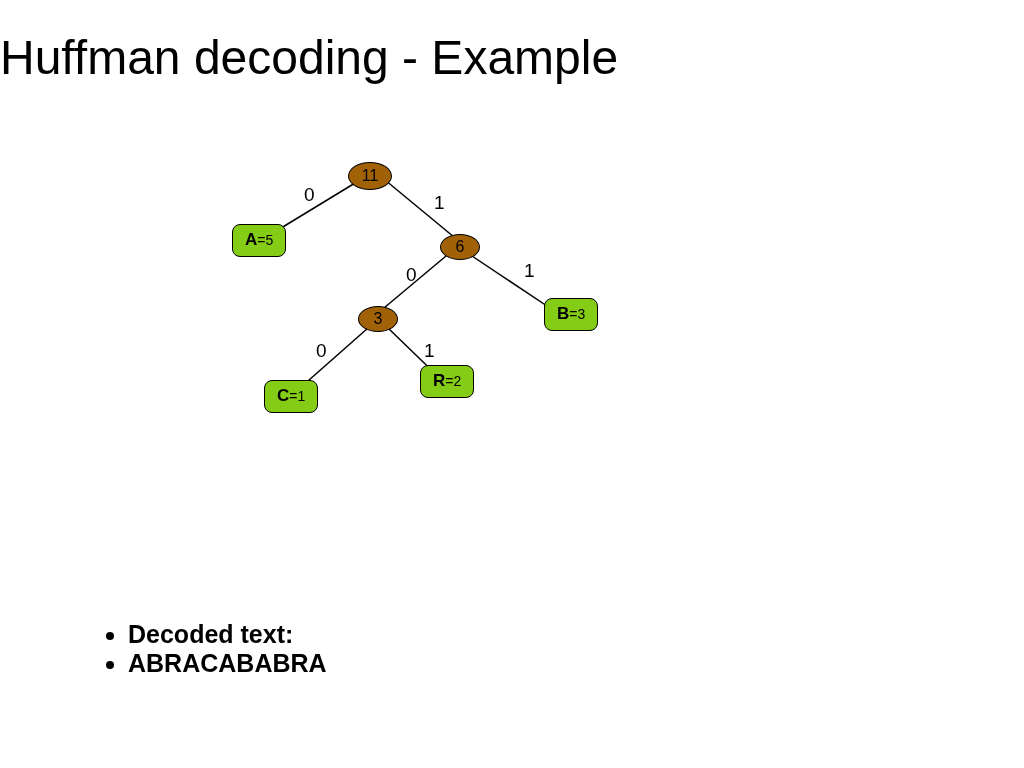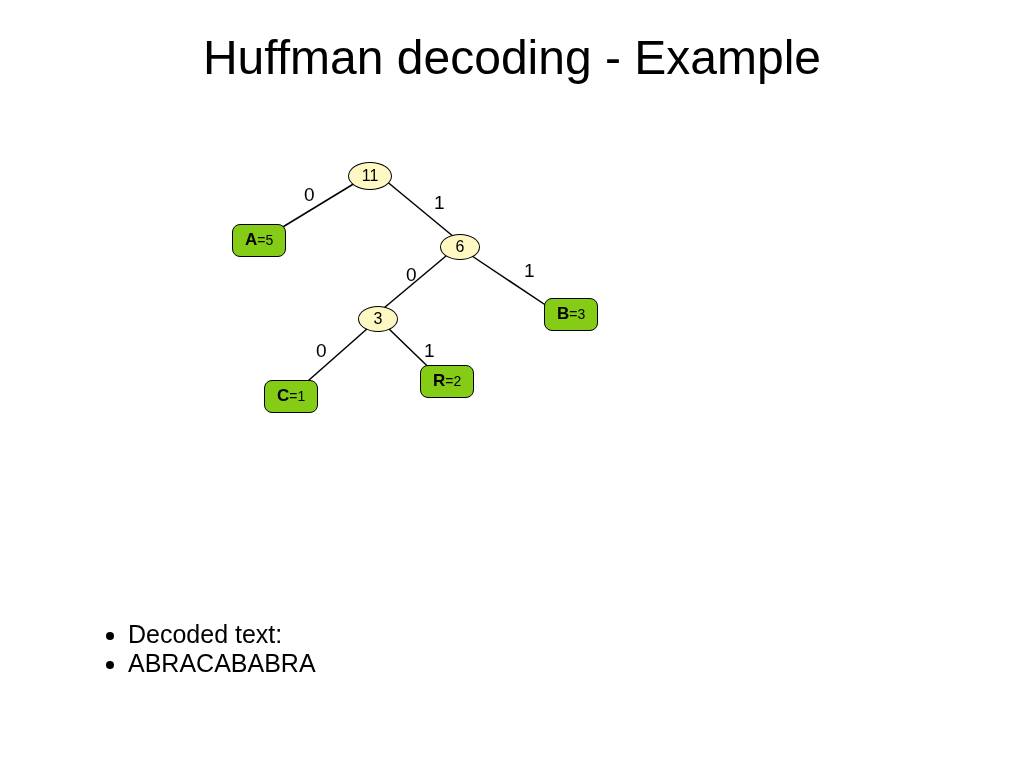--- a/index.html
+++ b/index.html
@@ -7,21 +7,21 @@
     width: 1024px;
     height: 768px;
     background: #ffffff;
     font-family: Arial, Helvetica, sans-serif;
     color: #000;
     position: relative;
     overflow: hidden;
   }
   .title {
     font-size: 48px;
-    text-align: center;
+    text-align: left;
     padding-top: 30px;
     font-weight: normal;
   }
   .body-area {
     position: absolute;
     top: 150px;
     left: 90px;
     right: 60px;
     font-size: 25px;
     line-height: 1.35;
@@ -44,21 +44,21 @@
     position: relative;
     width: 600px;
     height: 300px;
     margin-left: 130px;
     margin-top: 8px;
   }
   .node-ellipse {
     position: absolute;
     border: 1.5px solid #000;
     border-radius: 50%;
-    background: #fef9c3;
+    background: #a16207;
     font-size: 16px;
     display: flex;
     align-items: center;
     justify-content: center;
     padding: 2px 10px;
   }
   .node-rect {
     position: absolute;
     border: 1.5px solid #000;
     border-radius: 8px;
@@ -83,20 +83,21 @@
   }
   .decoded {
     position: absolute;
     top: 620px;
     left: 100px;
     font-size: 25px;
   }
   .decoded ul {
     list-style: disc;
     padding-left: 28px;
+    font-weight: bold;
   }
 </style>
 </head>
 <body>
 
 <h1 class="title">Huffman decoding - Example</h1>
 
 <div class="body-area">
 
   <div class="tree">

